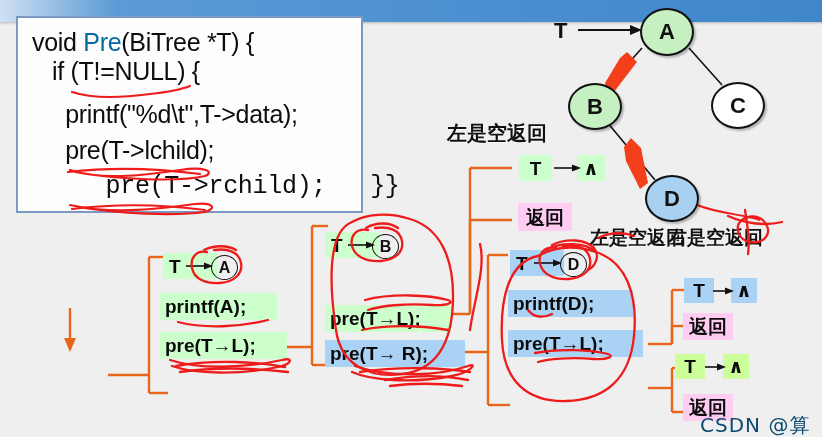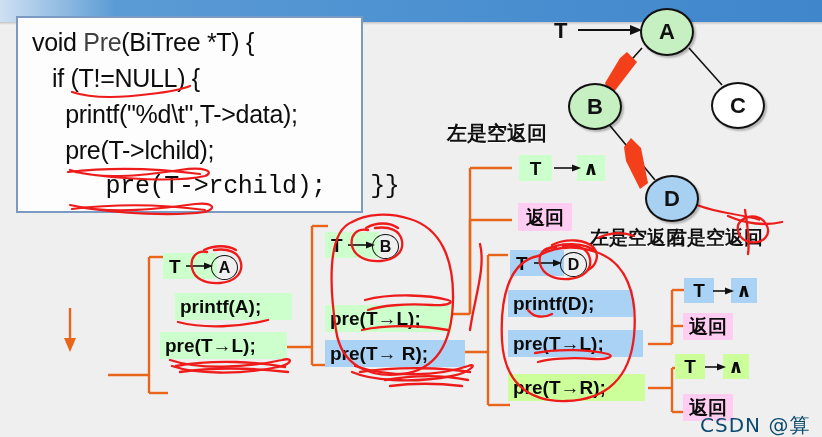--- a/index.html
+++ b/index.html
@@ -16,21 +16,21 @@
     background:linear-gradient(to right,#cfe0f2 0%,#5b9bd5 14%,#4a8fd0 60%,#3f86cb 100%);}
   .ribbon-shadow{position:absolute;left:0;top:22px;width:822px;height:3px;
     background:linear-gradient(to bottom,rgba(0,0,0,.18),rgba(0,0,0,0));}
 
   
   .code-panel{position:absolute;left:16px;top:16px;width:347px;height:197px;
     background:#fdfdfd;border:2px solid #7a9ac4;box-sizing:border-box;}
   .code-line{position:absolute;white-space:pre;color:#0d0d0d;
     font-family:"Liberation Sans","DejaVu Sans",sans-serif;
     font-size:25px;font-weight:400;letter-spacing:-.3px;}
-  .kw-orange{color:#404040;}
+  .kw-orange{color:#0369a1;}
 
   
   svg.layer{position:absolute;left:0;top:0;width:822px;height:437px;overflow:visible;pointer-events:none;}
 
   
   .chip{position:absolute;white-space:pre;color:#0b0b0b;
     font-weight:bold;font-size:19px;line-height:1;
     font-family:"Liberation Sans","DejaVu Sans",sans-serif;
     display:flex;align-items:center;}
   .hl-green{background:#ccffcc;}
@@ -61,21 +61,21 @@
 </head>
 <body>
 
 <div id="stage">
 
   <div class="ribbon"></div>
   <div class="ribbon-shadow"></div>
 
   <div class="code-panel">
     <div class="code-line" style="left:14px;top:10px;"><span>void </span><span class="kw-orange">Pre</span><span>(BiTree *T) {</span></div>
-    <div class="code-line" style="left:14px;top:46px;">   if (T!=NULL) {</div>
+    <div class="code-line" style="left:14px;top:39px;">   if (T!=NULL) {</div>
     <div class="code-line" style="left:14px;top:82px;">     printf("%d\t",T-&gt;data);</div>
     <div class="code-line" style="left:14px;top:118px;text-align:right;">     pre(T-&gt;lchild);</div>
     <div class="code-line" style="left:14px;top:154px;font-family:Liberation Mono, monospace;">     pre(T-&gt;rchild);   }}</div>
   </div>
 
   <svg class="layer">
     <g stroke="#ee1b1b" fill="none" stroke-width="2.2" stroke-linecap="round">
       <path d="M72,92 C90,98 120,98 150,94 C168,92 180,90 190,86"></path>
       <path d="M70,170 C100,180 140,176 180,170 C205,166 215,172 205,176 C180,182 120,180 75,172"></path>
       <path d="M68,172 C120,166 170,170 200,174"></path>
@@ -152,33 +152,32 @@
       <line x1="648" y1="388" x2="672" y2="388"></line>
       <line x1="672" y1="388" x2="672" y2="368"></line>
       <line x1="672" y1="368" x2="686" y2="368"></line>
       <line x1="672" y1="388" x2="672" y2="412"></line>
       <line x1="672" y1="412" x2="686" y2="412"></line>
     </g>
   </svg>
 
   <div class="chip hl-green" style="left:163px;top:253px;width:48px;height:26px;padding-left:6px;">T</div>
   <div class="tiny-circ" style="left:211px;top:255px;width:25px;height:23px;background:transparent;">A</div>
-  <div class="chip hl-green" style="left:160px;top:293px;width:112px;height:27px;padding-left:5px;margin-left:15px;">printf(A);</div>
+  <div class="chip hl-green" style="left:160px;top:293px;width:112px;height:27px;padding-left:5px;">printf(A);</div>
   <div class="chip hl-green" style="left:160px;top:332px;width:122px;height:27px;padding-left:5px;">pre(T→L);</div>
 
   <div class="chip hl-green" style="left:325px;top:232px;width:48px;height:26px;padding-left:6px;">T</div>
   <div class="tiny-circ" style="left:372px;top:234px;width:25px;height:23px;background:transparent;">B</div>
   <div class="chip hl-green" style="left:325px;top:305px;width:122px;height:27px;padding-left:5px;">pre(T→L);</div>
   <div class="chip hl-blue" style="left:325px;top:340px;width:135px;height:27px;padding-left:5px;">pre(T→ R);</div>
 
   <div class="chip hl-blue" style="left:510px;top:250px;width:48px;height:26px;padding-left:6px;">T</div>
   <div class="tiny-circ" style="left:560px;top:252px;width:25px;height:23px;background:transparent;">D</div>
   <div class="chip hl-blue" style="left:508px;top:290px;width:120px;height:27px;padding-left:5px;">printf(D);</div>
   <div class="chip hl-blue" style="left:508px;top:330px;width:130px;height:27px;padding-left:5px;">pre(T→L);</div>
-  <div class="chip hl-lime" style="left:508px;top:374px;width:132px;height:27px;padding-left:5px;">pre(T→R);</div>
 
   <div class="chip hl-green" style="left:519px;top:155px;width:33px;height:26px;justify-content:center;">T</div>
   <div class="chip hl-green" style="left:577px;top:155px;width:28px;height:26px;justify-content:center;">∧</div>
   <div class="chip hl-pink cn" style="left:518px;top:203px;width:54px;height:28px;justify-content:center;">返回</div>
 
   <div class="chip hl-blue" style="left:684px;top:278px;width:30px;height:25px;justify-content:center;">T</div>
   <div class="chip hl-blue" style="left:731px;top:278px;width:26px;height:25px;justify-content:center;">∧</div>
   <div class="chip hl-pink cn" style="left:683px;top:313px;width:50px;height:27px;justify-content:center;">返回</div>
   <div class="chip hl-lime" style="left:675px;top:354px;width:30px;height:25px;justify-content:center;">T</div>
   <div class="chip hl-lime" style="left:723px;top:354px;width:26px;height:25px;justify-content:center;">∧</div>

